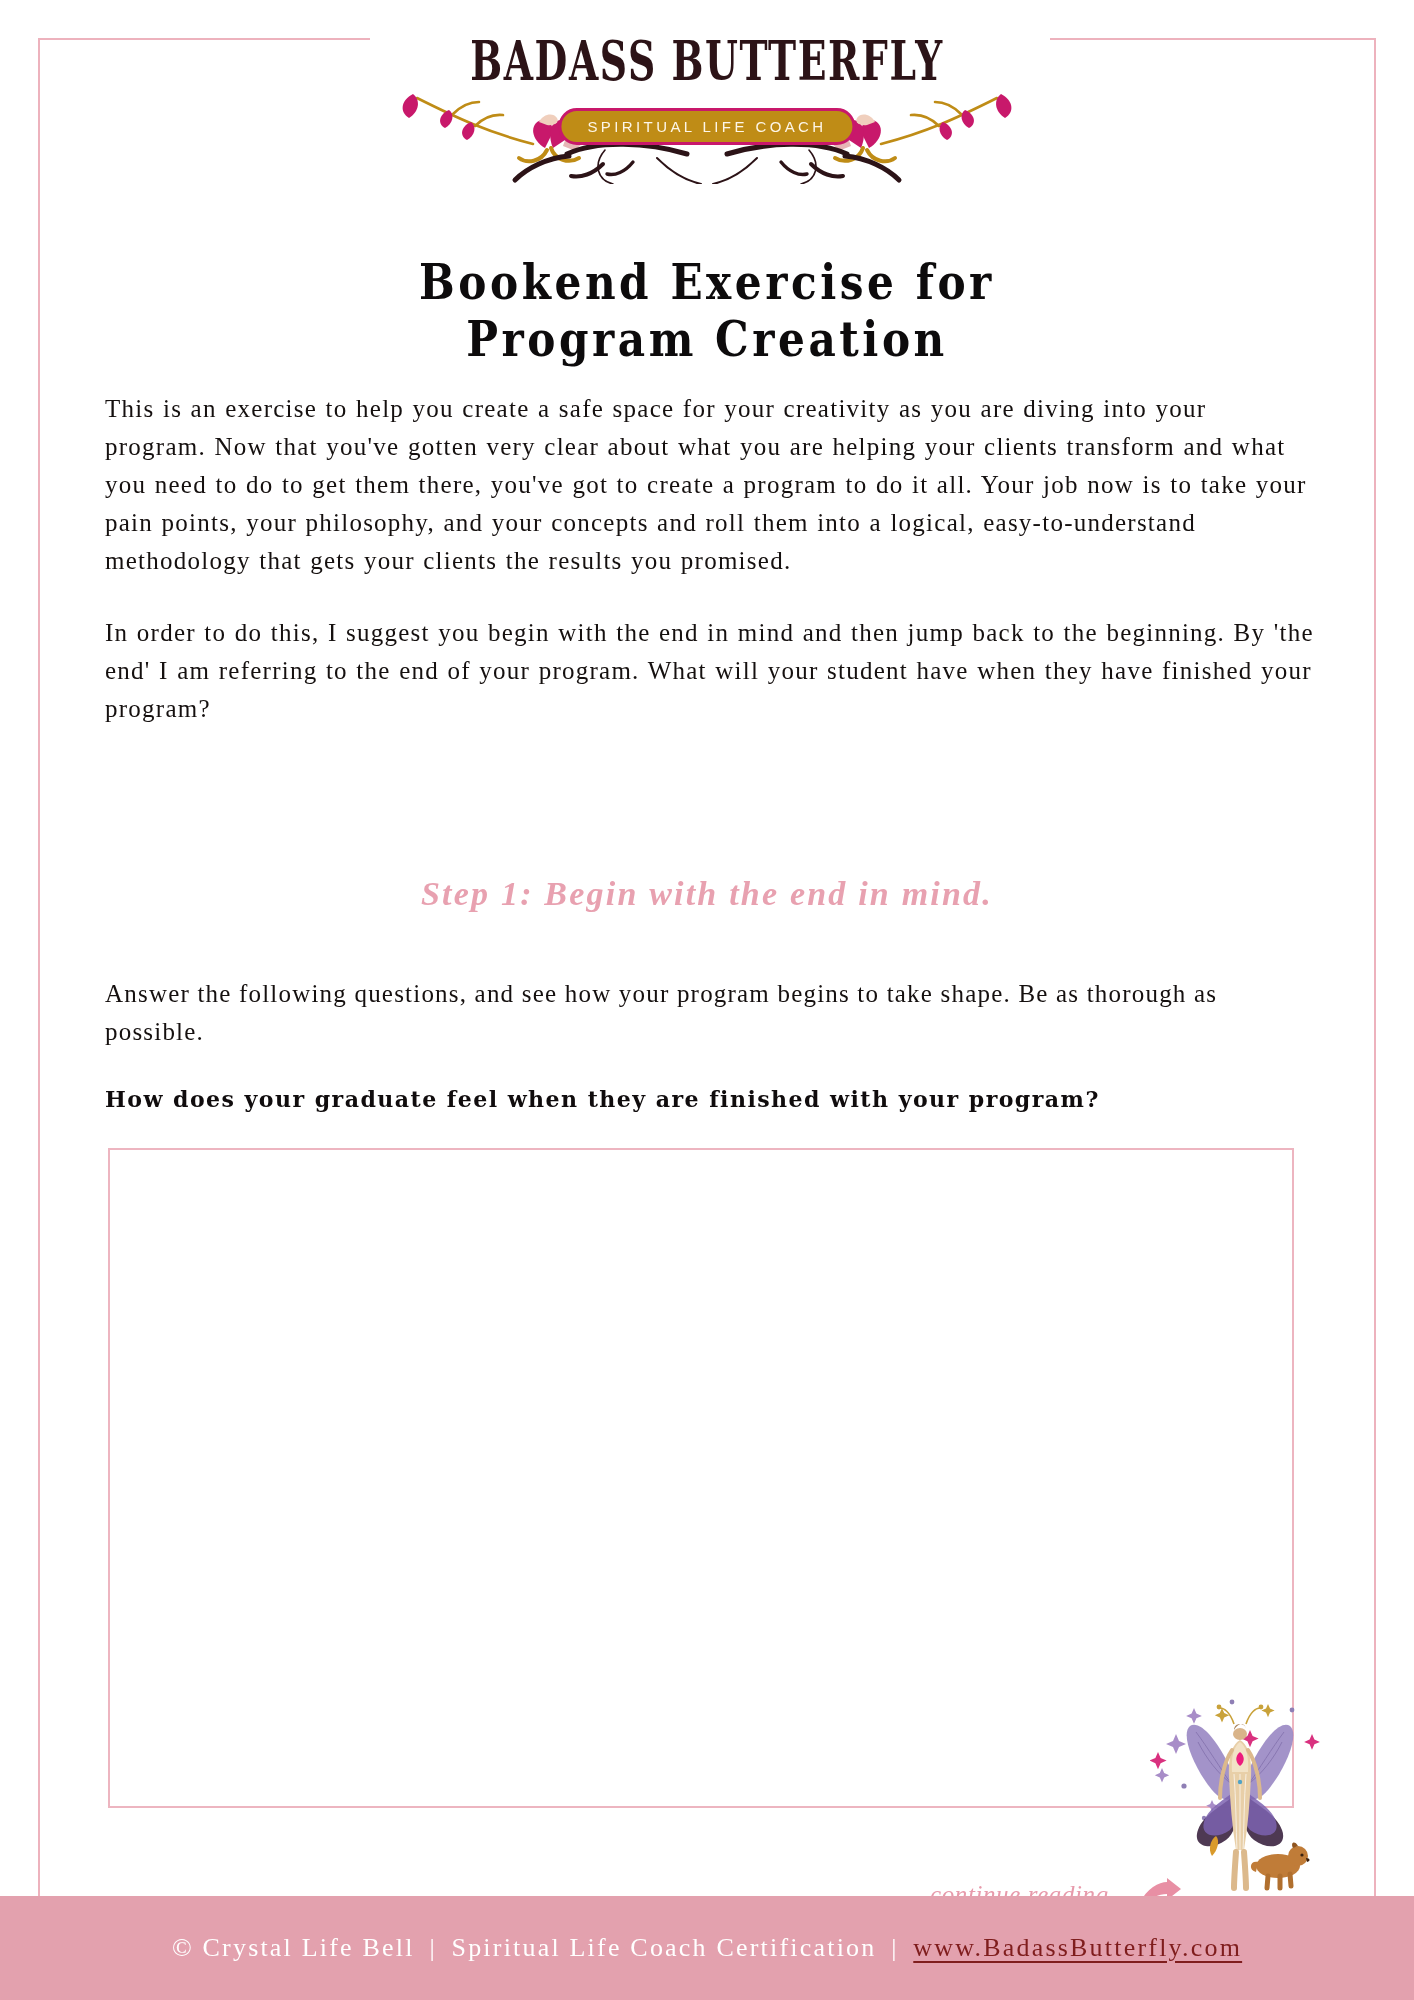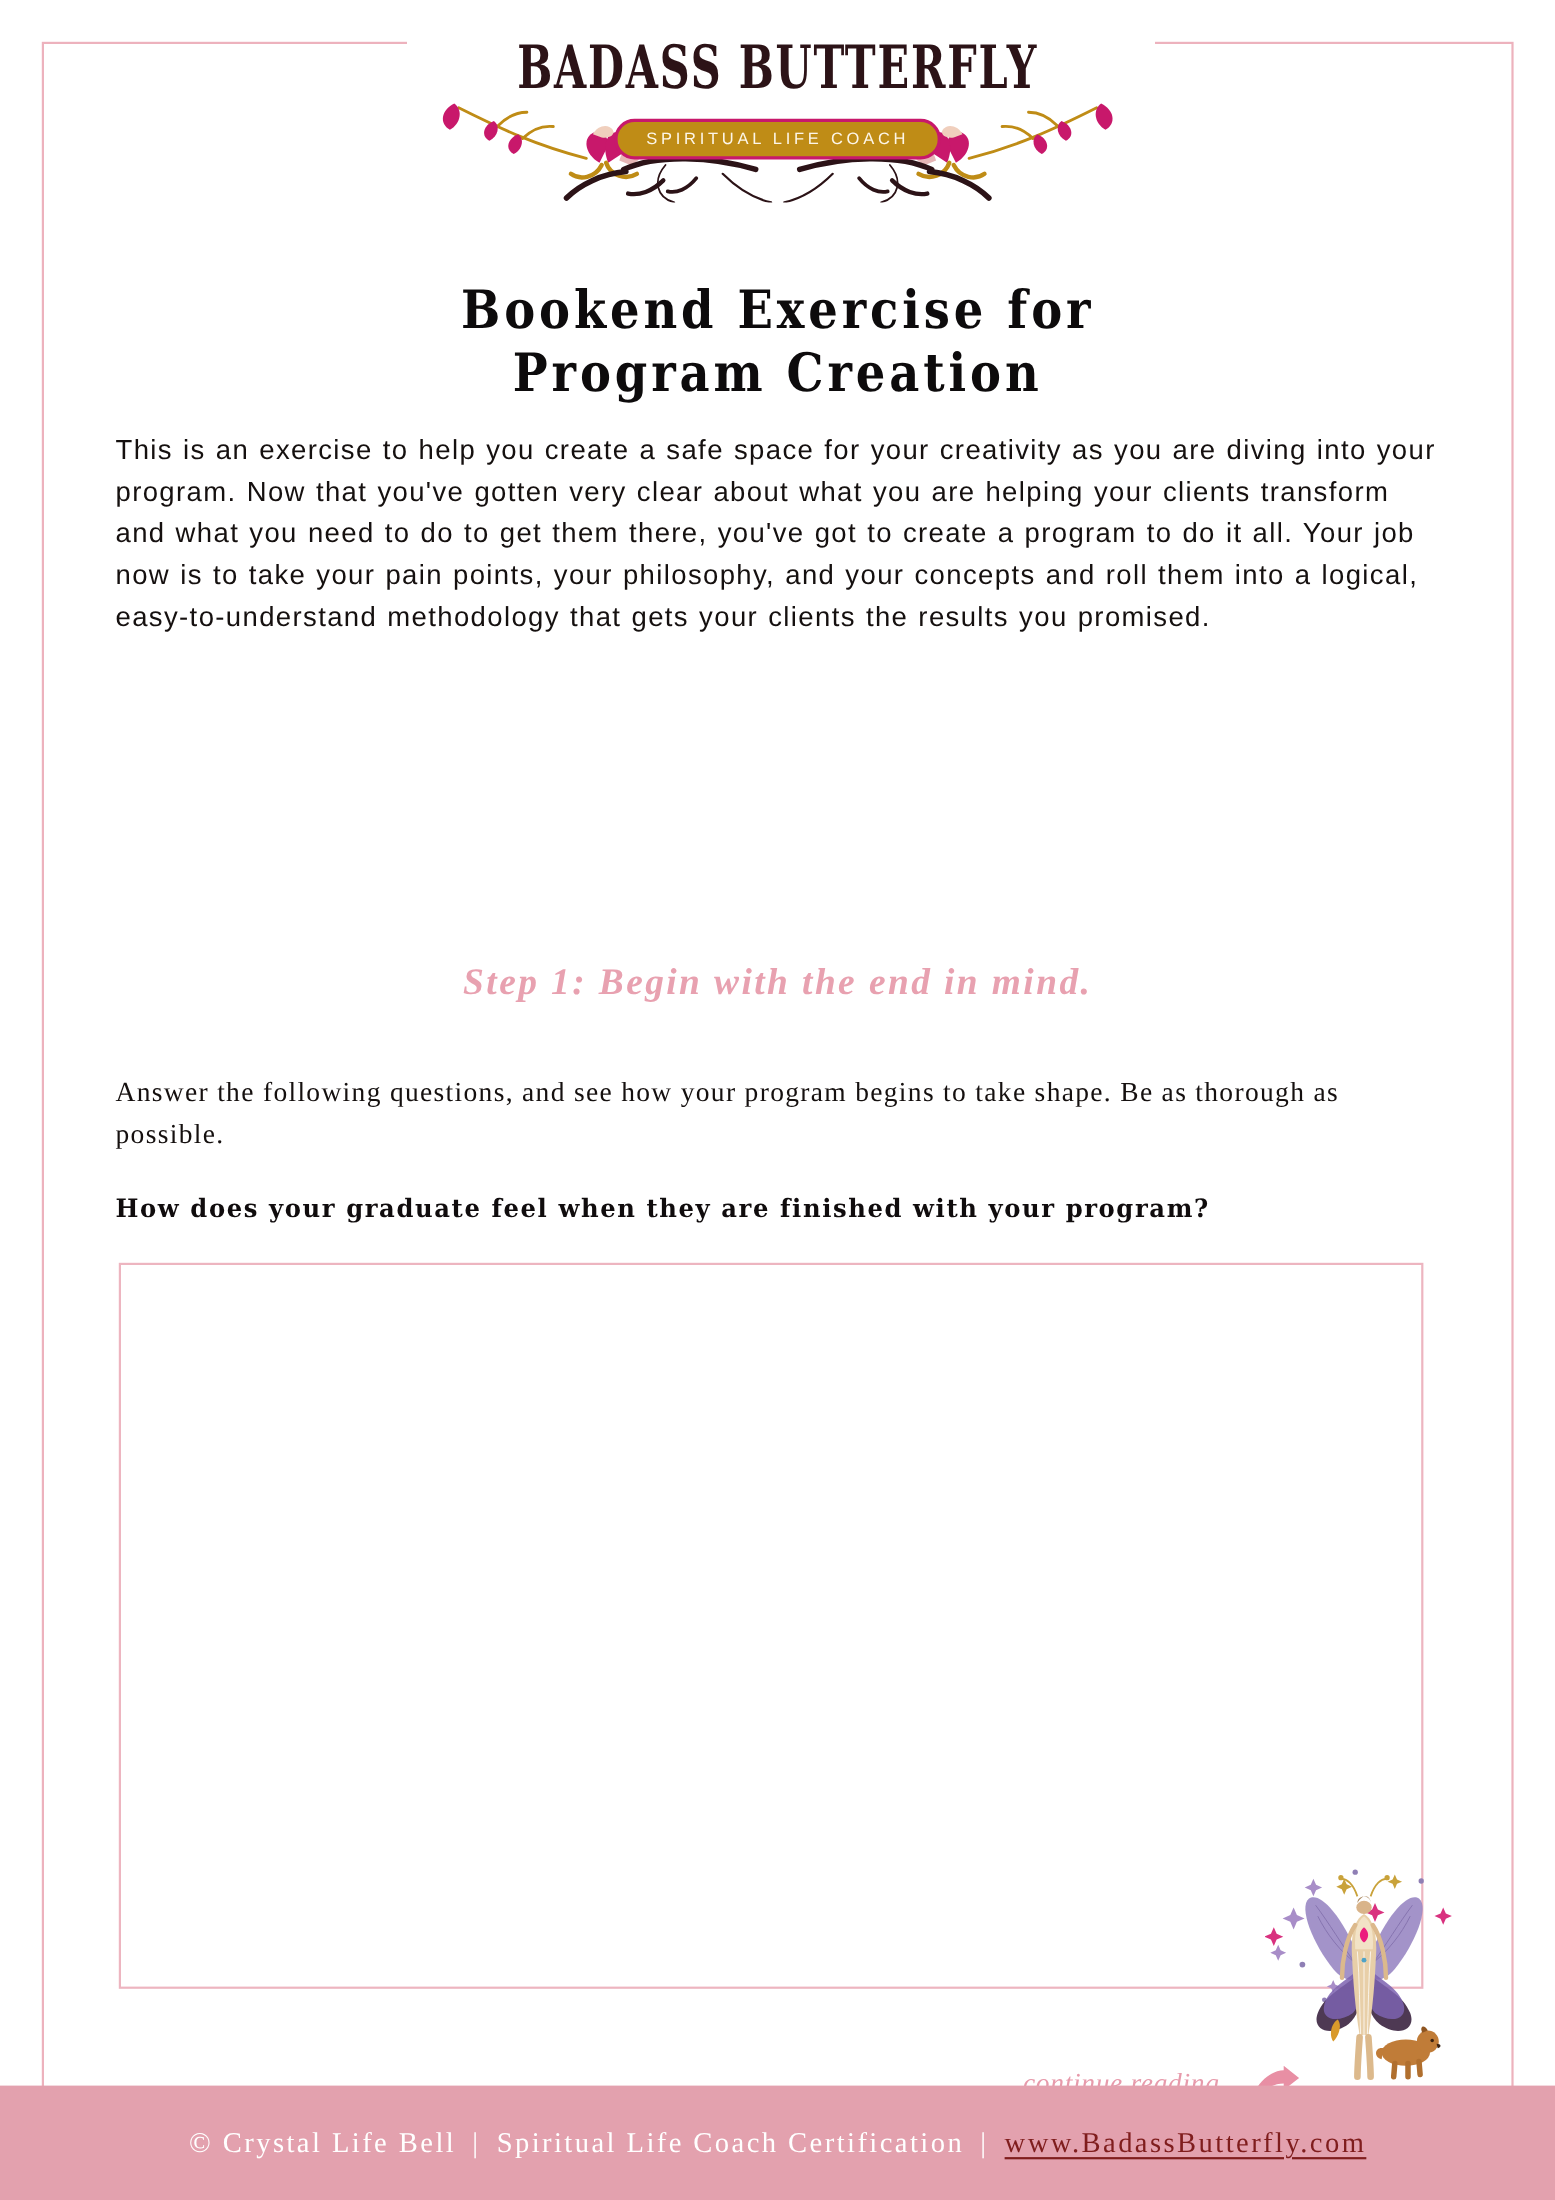--- a/index.html
+++ b/index.html
@@ -111,21 +111,21 @@
 
   
   .content {
     position: absolute;
     left: 105px;
     top: 390px;
     width: 1210px;
   }
   p.body-para {
     margin: 0 0 34px 0;
-    font-family: Liberation Sans, sans-serif;
+    font-family: Liberation Serif, serif;
     font-size: 25px;
     line-height: 1.52;
     letter-spacing: 1.25px;
     color: #15100f;
     word-spacing: 1px;
   }
 
   .step-heading {
     position: absolute;
     left: 0;
@@ -301,20 +301,21 @@
     </div>
   </div>
 
   <h1 class="doc-title">
     <span class="tline">Bookend Exercise for</span>
     <span class="tline">Program Creation</span>
   </h1>
 
   <div class="content">
     <p class="body-para">This is an exercise to help you create a safe space for your creativity as you are diving into your program. Now that you've gotten very clear about what you are helping your clients transform and what you need to do to get them there, you've got to create a program to do it all. Your job now is to take your pain points, your philosophy, and your concepts and roll them into a logical, easy-to-understand methodology that gets your clients the results you promised.</p>
+    <p class="body-para">In order to do this, I suggest you begin with the end in mind and then jump back to the beginning. By 'the end' I am referring to the end of your program. What will your student have when they have finished your program?</p>
   </div>
 
   <div class="step-heading">Step 1: Begin with the end in mind.</div>
 
   <div class="answer-instructions">Answer the following questions, and see how your program begins to take shape. Be as thorough as possible.</div>
 
   <div class="question-bold">How does your graduate feel when they are finished with your program?</div>
 
   <div class="answer-box"></div>
 

